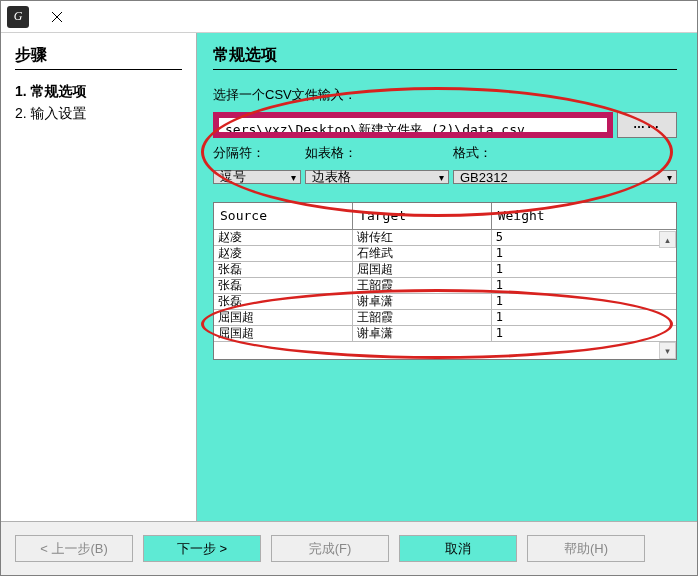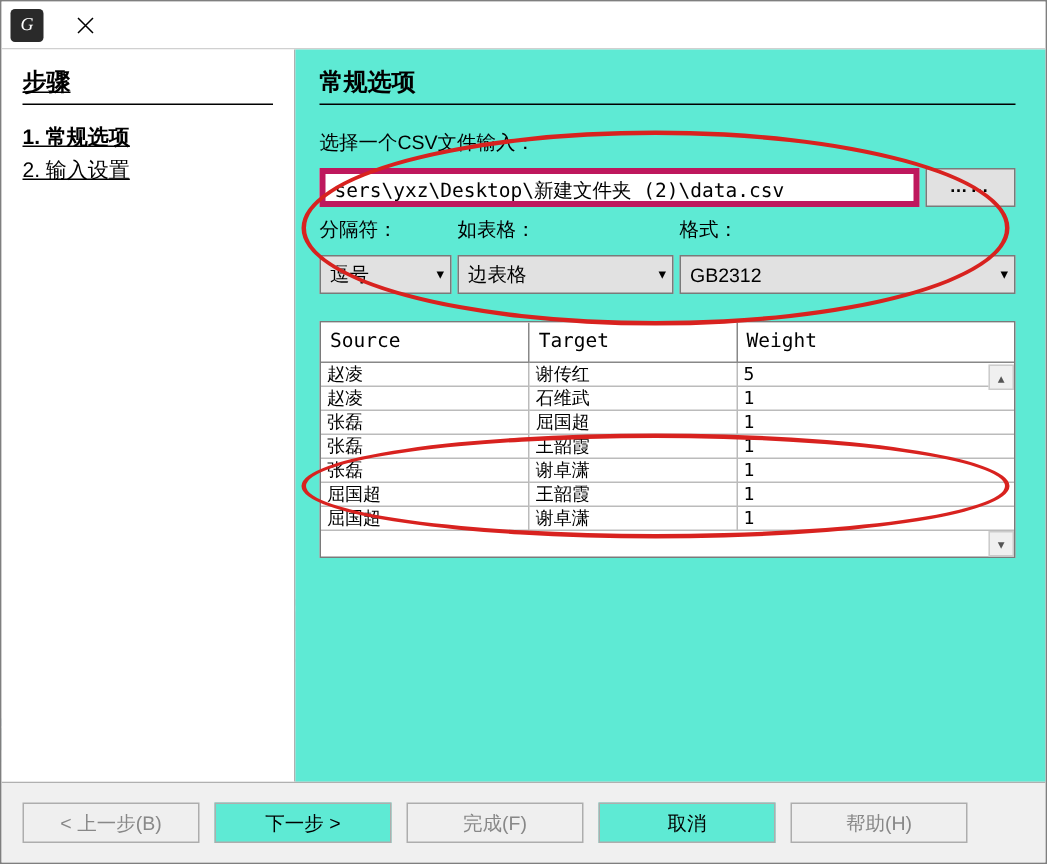--- a/index.html
+++ b/index.html
@@ -56,21 +56,20 @@
     height: 488px;
     position: relative;
   }
   .left-panel {
     width: 196px;
     background: #ffffff;
     border-right: 1px solid #b0b0b0;
     padding: 12px 14px 22px 14px;
     position: relative;
     overflow: hidden;
-    text-decoration: underline;
   }
   .left-panel .section-title {
     font-size: 16px;
     font-weight: bold;
     margin-bottom: 3px;
   }
   .left-panel .underline {
     border-bottom: 1px solid #000000;
     margin-bottom: 10px;
   }
@@ -113,21 +112,21 @@
     align-items: center;
     margin-bottom: 6px;
     gap: 4px;
   }
   .label {
     font-size: 13px;
   }
   .file-input {
     flex: 1;
     height: 26px;
-    border: 4px solid #be185d;
+    border: 6px solid #be185d;
     background: #ffffff;
     padding: 2px 6px;
     font-family: "Consolas", monospace;
     font-size: 13px;
     line-height: 20px;
     overflow: hidden;
     white-space: nowrap;
   }
   .browse-btn {
     width: 60px;
@@ -146,21 +145,21 @@
   }
   .labels-row .lbl1 { width: 92px; }
   .labels-row .lbl2 { width: 148px; }
   .labels-row .lbl3 { flex: 1; }
   .dropdowns-row {
     display: flex;
     gap: 4px;
     margin-bottom: 18px;
   }
   .dd {
-    height: 26px;
+    height: 14px;
     border: 1px solid #7a7a7a;
     background: #e1e1e1;
     display: flex;
     align-items: center;
     justify-content: space-between;
     padding: 0 4px 0 6px;
     font-size: 13px;
   }
   .dd .chev { font-size: 10px; }
   .dd1 { width: 88px; }

